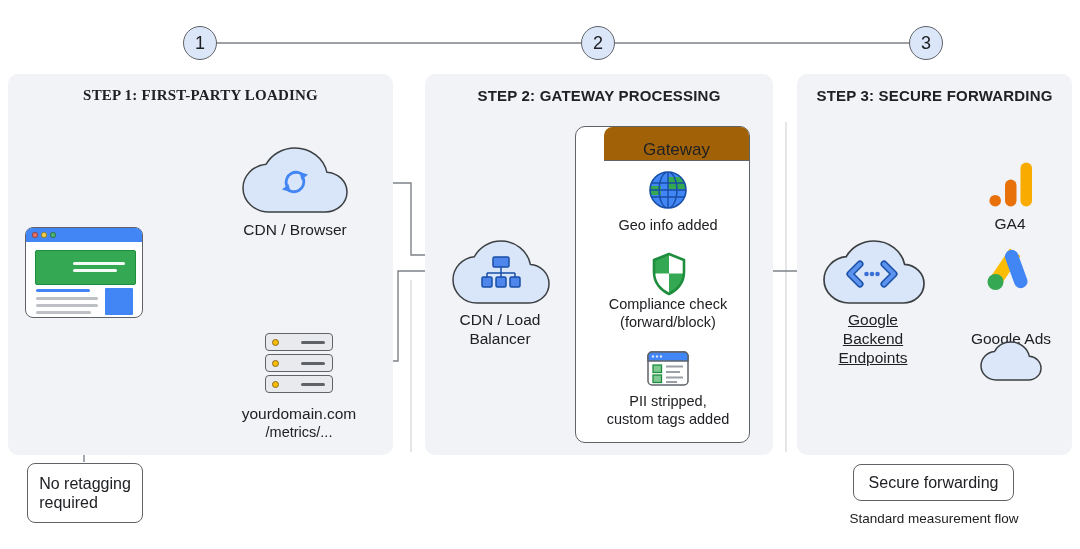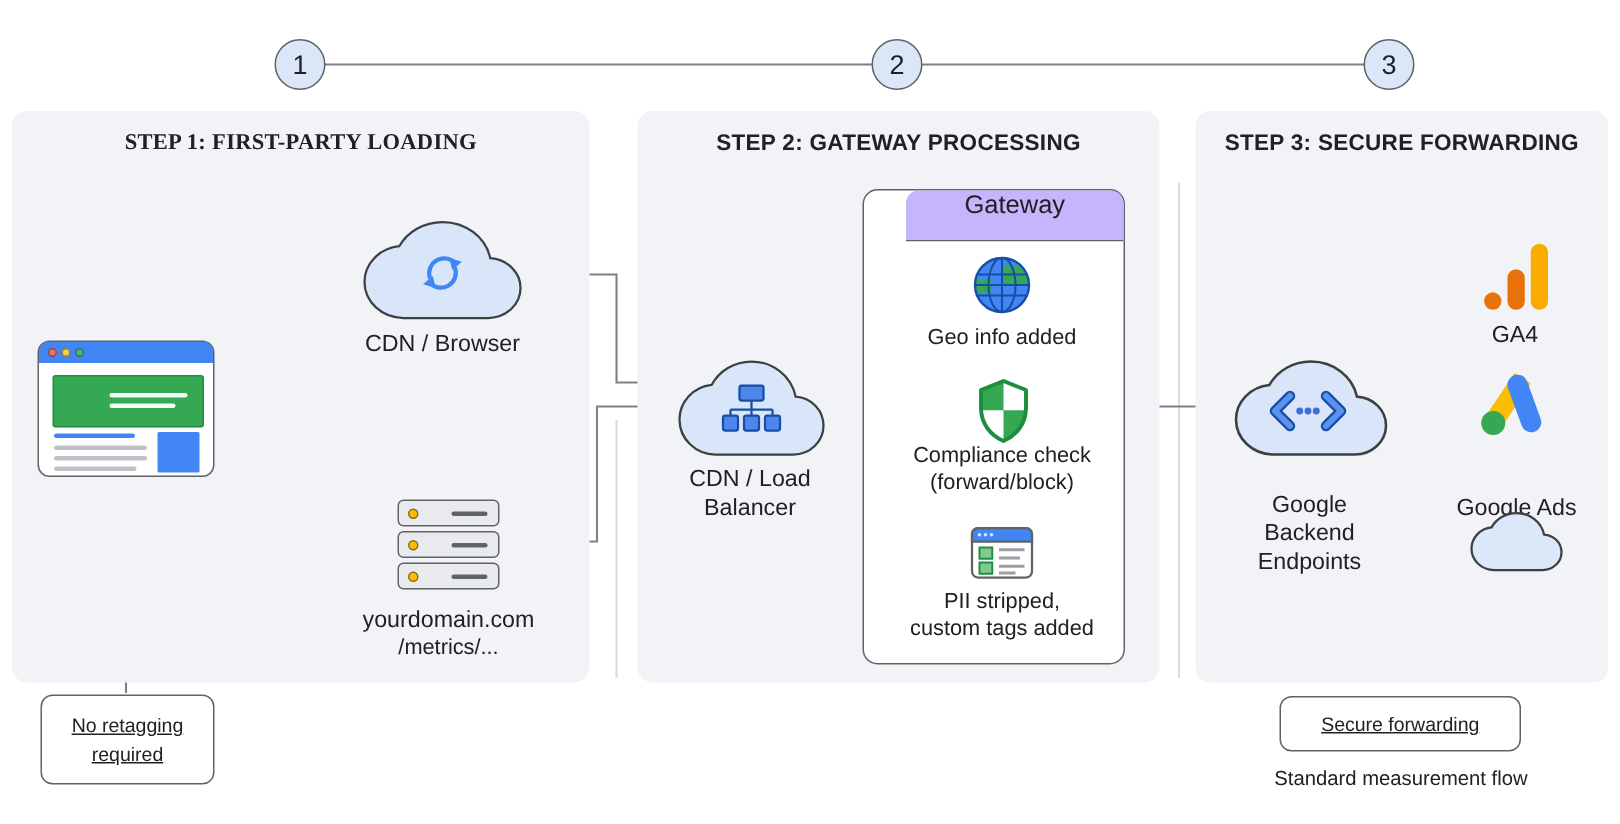--- a/index.html
+++ b/index.html
@@ -8,42 +8,42 @@
   .abs{position:absolute;}
   .panel{position:absolute;top:74px;height:381px;background:#f2f3f6;border-radius:10px;}
   .ptitle{position:absolute;top:87px;font-size:15px;font-weight:bold;text-align:center;letter-spacing:.2px;}
   .stepcircle{position:absolute;top:26px;width:34px;height:34px;border-radius:50%;
       background:#dbe6f9;border:1.5px solid #5f6368;box-sizing:border-box;
       display:flex;align-items:center;justify-content:center;font-size:18px;}
   .lbl{position:absolute;text-align:center;font-size:15.5px;line-height:19px;}
   .small{font-size:14.5px;line-height:18px;}
   .tagbox{position:absolute;background:#fff;border:1.5px solid #5f6368;border-radius:8px;
       box-sizing:border-box;display:flex;align-items:center;justify-content:center;
-      text-align:center;font-size:13px;line-height:19px;text-decoration:underline;}
+      text-align:left;font-size:16px;line-height:19px;}
   
   .browser{position:absolute;left:25px;top:227px;width:118px;height:91px;background:#fff;
       border:1.5px solid #5f6368;border-radius:8px;box-sizing:border-box;}
   .b-top{position:absolute;left:0;top:0;right:0;height:14px;background:#4285f4;border-radius:6px 6px 0 0;}
   .b-dot{position:absolute;top:4px;width:6px;height:6px;border-radius:50%;border:.7px solid rgba(0,0,0,.35);box-sizing:border-box;}
   .b-hero{position:absolute;left:9px;top:22px;width:99px;height:33px;background:#34a853;border-radius:2px;border:1px solid #1e8e3e;}
   .b-hline{position:absolute;height:2.6px;background:rgba(255,255,255,.95);border-radius:2px;}
   .b-link{position:absolute;left:10px;top:61px;width:54px;height:3.4px;background:#4285f4;border-radius:2px;}
   .b-gline{position:absolute;left:10px;height:2.6px;background:#bdc1c6;border-radius:2px;}
   .b-block{position:absolute;left:79px;top:60px;width:28px;height:27px;background:#4285f4;border-radius:1px;}
   
   .server{position:absolute;left:265px;top:333px;width:68px;height:60px;}
   .srow{position:absolute;left:0;width:68px;height:18px;background:#e8eaed;border:1.3px solid #5f6368;
         border-radius:4px;box-sizing:border-box;}
   .sled{position:absolute;left:6px;top:4.5px;width:7px;height:7px;border-radius:50%;background:#fbbc04;border:1px solid #8a6d1a;box-sizing:border-box;}
   .sdash{position:absolute;right:7px;top:7px;width:24px;height:2.6px;background:#5f6368;border-radius:2px;}
   
   .gateway{position:absolute;left:575px;top:126px;width:175px;height:317px;background:#fff;
       border:1.5px solid #5f6368;border-radius:10px;box-sizing:border-box;}
-  .gw-head{position:absolute;left:0;top:0;right:0;height:33px;background:#c4b5fd;border-bottom:1.5px solid #5f6368;
-      border-radius:8.5px 8.5px 0 0;display:flex;align-items:flex-start;justify-content:center;font-size:17px;margin-left:28px;}
+  .gw-head{position:absolute;left:0;top:0;right:0;height:33px;background:#a16207;border-bottom:1.5px solid #5f6368;
+      border-radius:8.5px 8.5px 0 0;display:flex;align-items:flex-end;justify-content:center;font-size:17px;margin-left:28px;}
   svg.icon{position:absolute;overflow:visible;}
 </style>
 </head>
 <body>
 
 <div id="stage">
 
   <svg class="abs" style="left:0;top:0;" width="1080" height="549" viewBox="0 0 1080 549">
     <defs>
       <marker id="arr" markerWidth="11" markerHeight="11" refX="8.5" refY="5" orient="auto" markerUnits="userSpaceOnUse">
@@ -223,21 +223,21 @@
   </svg>
   <svg class="icon" style="left:846px;top:261px;" width="52" height="26" viewBox="0 0 52 26">
     <g fill="none" stroke-linecap="round" stroke-linejoin="round">
       <path d="M14,3 L4,13 L14,23 M38,3 L48,13 L38,23" stroke="#174ea6" stroke-width="7"></path>
       <path d="M14,3 L4,13 L14,23 M38,3 L48,13 L38,23" stroke="#5b92ee" stroke-width="4"></path>
     </g>
     <circle cx="20.5" cy="13" r="2.3" fill="#3b6fd6"></circle>
     <circle cx="26" cy="13" r="2.3" fill="#3b6fd6"></circle>
     <circle cx="31.5" cy="13" r="2.3" fill="#3b6fd6"></circle>
   </svg>
-  <div class="lbl" style="left:813px;top:327px;width:120px;">
+  <div class="lbl" style="left:813px;top:310px;width:120px;text-decoration:underline;">
     <span>Google</span><br>
     <span>Backend</span><br>
     <span>Endpoints</span>
   </div>
 
   <svg class="icon" style="left:986px;top:161px;" width="48" height="47" viewBox="0 0 48 47">
     <rect x="34.5" y="1.5" width="11.5" height="44" rx="5.75" fill="#f9ab00"></rect>
     <rect x="19" y="18.5" width="11.5" height="27" rx="5.75" fill="#e8710a"></rect>
     <circle cx="9.2" cy="39.7" r="5.8" fill="#e8710a"></circle>
   </svg>

